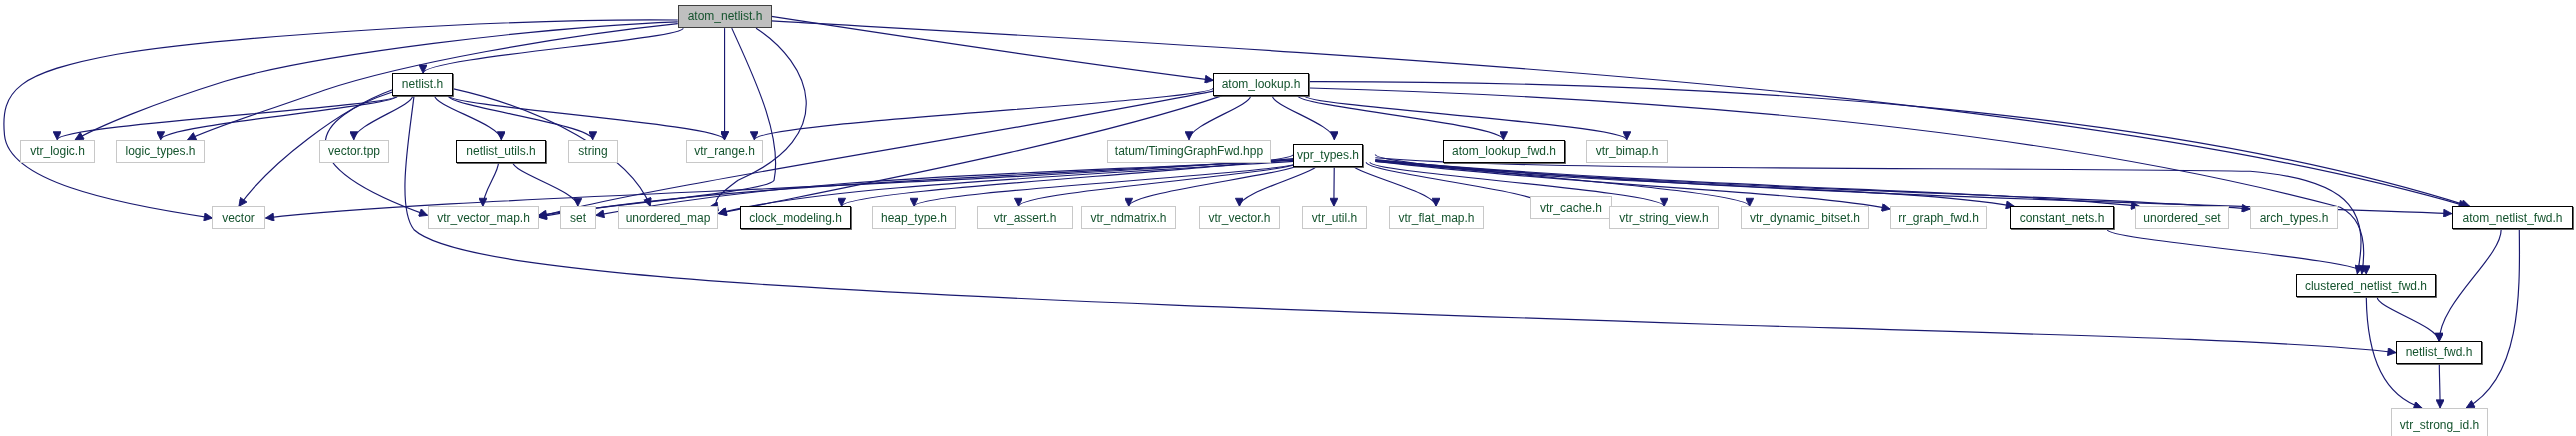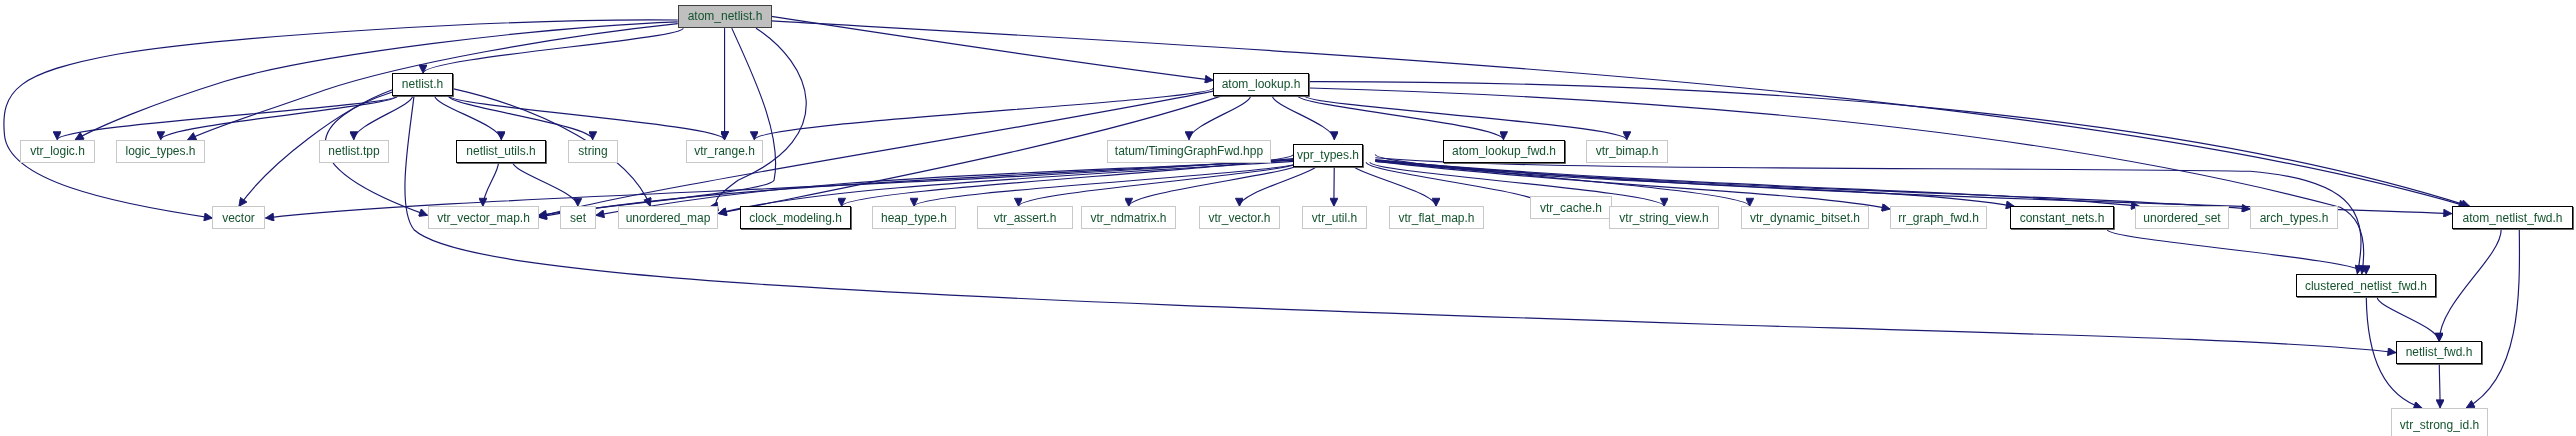--- a/index.html
+++ b/index.html
@@ -93,21 +93,21 @@
     <div class="node documented" style="left: 1213px; top: 73px; width: 96px; height: 22.5px;">
       <span>atom_lookup.h</span>
     </div>
     <div class="node external" style="left: 20px; top: 140px; width: 75px; height: 22.5px;">
       <span>vtr_logic.h</span>
     </div>
     <div class="node external" style="left: 116px; top: 140px; width: 89px; height: 22.5px;">
       <span>logic_types.h</span>
     </div>
     <div class="node external" style="left: 319px; top: 140px; width: 70px; height: 22.5px;">
-      <span>netlist.tpp</span>
+      <span>vector.tpp</span>
     </div>
     <div class="node documented" style="left: 456px; top: 140px; width: 90px; height: 22.5px;">
       <span>netlist_utils.h</span>
     </div>
     <div class="node external" style="left: 568px; top: 140px; width: 50px; height: 22.5px;">
       <span>string</span>
     </div>
     <div class="node external" style="left: 686px; top: 140px; width: 77px; height: 22.5px;">
       <span>vtr_range.h</span>
     </div>

